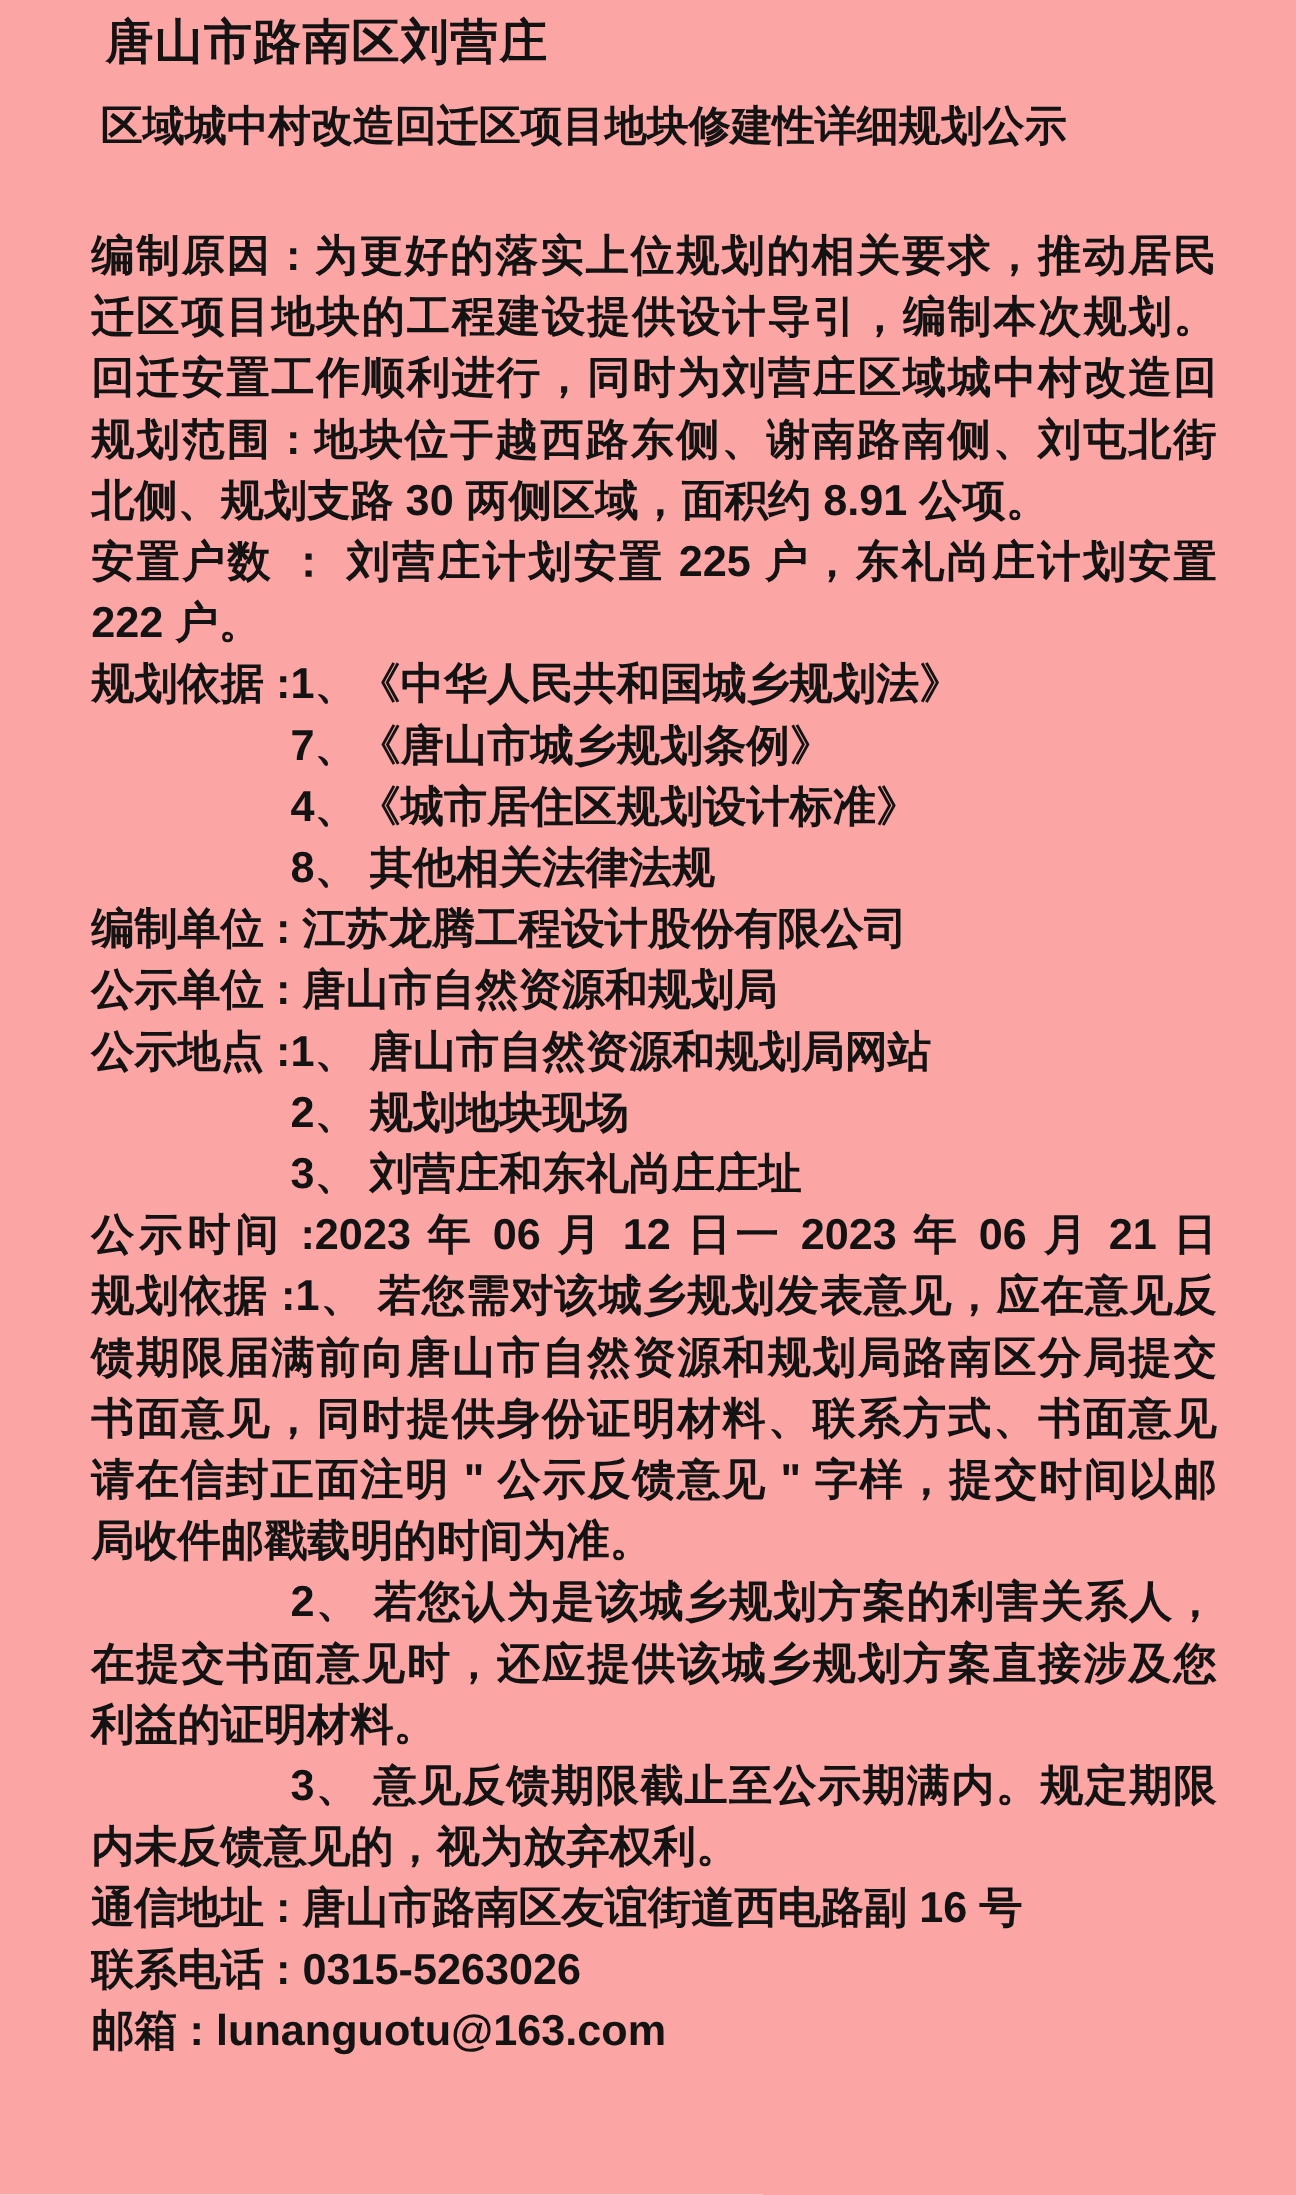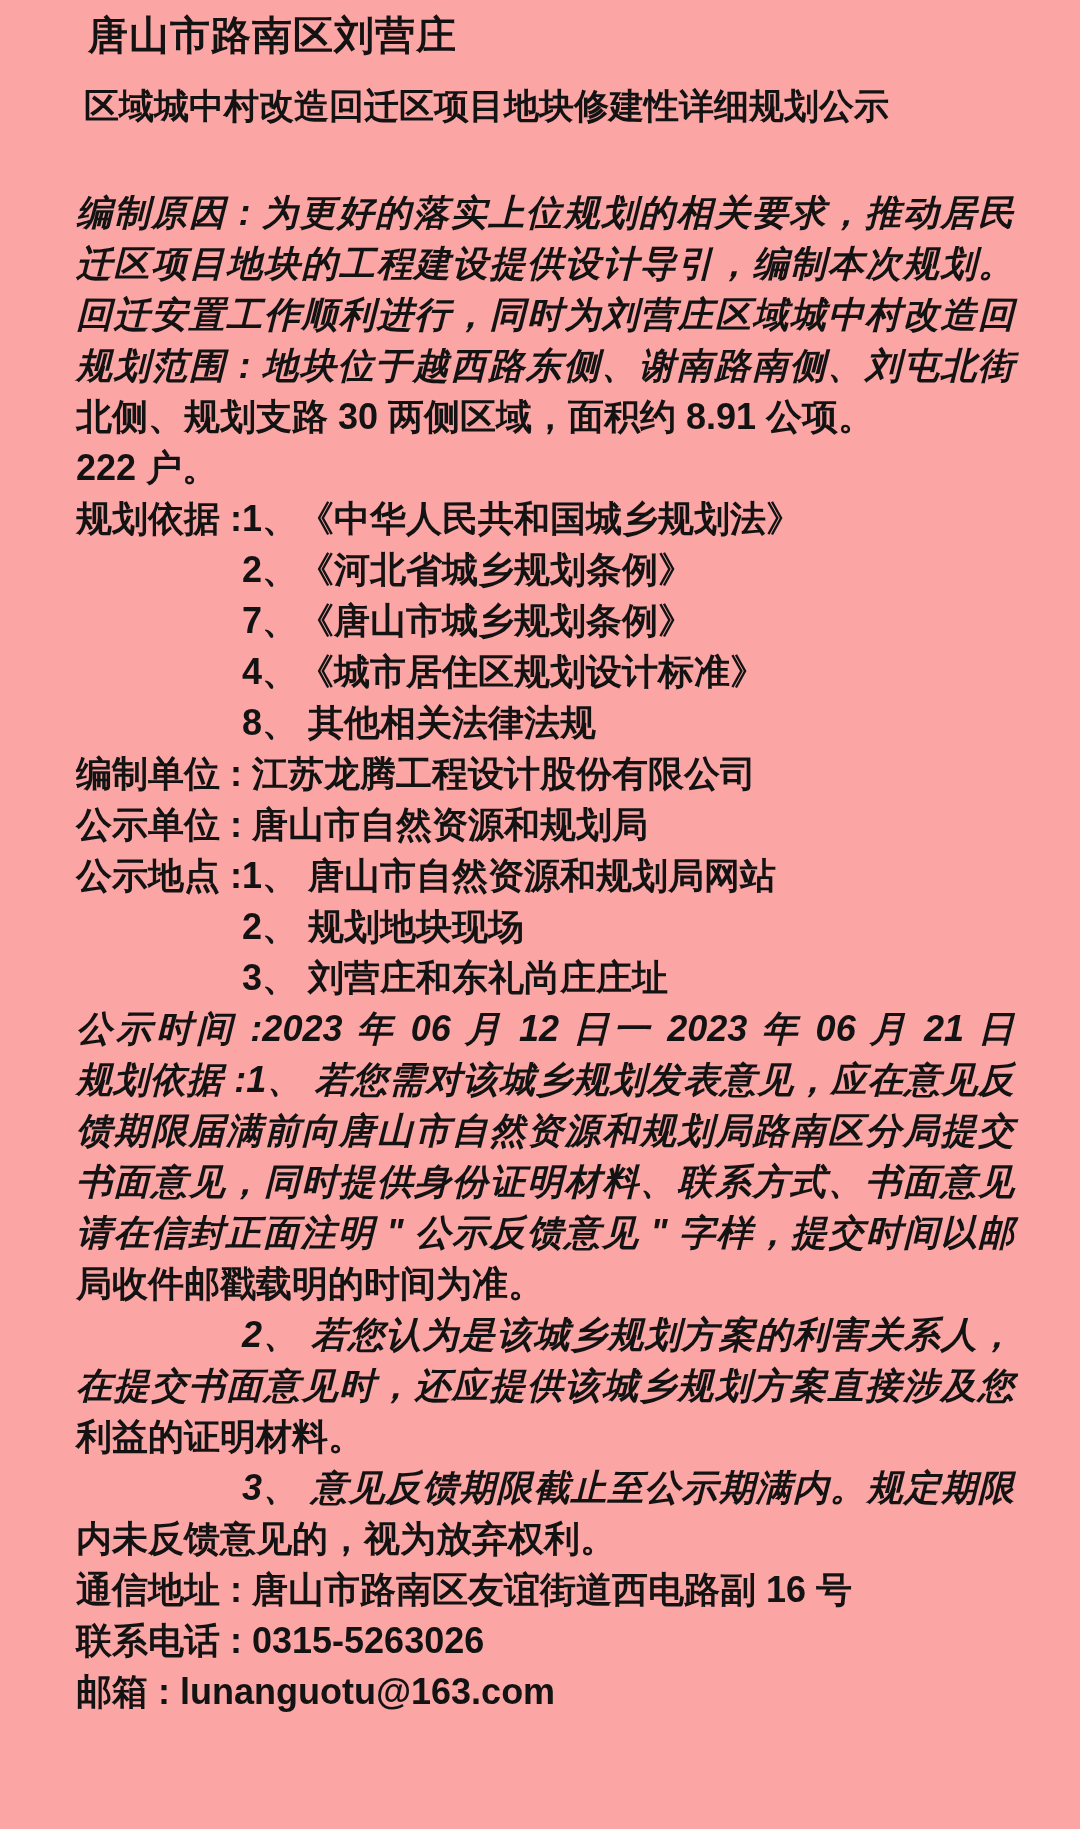--- a/index.html
+++ b/index.html
@@ -39,21 +39,20 @@
     margin: 56px 66px 0 76px; 
   }
   .ln {
     font-size: 36px;
     line-height: 51px;
   }
   
   .jst {
     text-align: justify;
     text-align-last: justify;
-    font-style: italic;
     -moz-text-align-last: justify;
   }
   
   .ind {
     padding-left: 166px;
   }
 </style>
 </head>
 <body>
 
@@ -61,23 +60,23 @@
 
   <div class="title1">唐山市路南区刘营庄</div>
   <div class="title2">区域城中村改造回迁区项目地块修建性详细规划公示</div>
 
   <div class="doc-body">
     <div class="ln jst">编制原因 : 为更好的落实上位规划的相关要求，推动居民</div>
     <div class="ln jst">迁区项目地块的工程建设提供设计导引，编制本次规划。</div>
     <div class="ln jst">回迁安置工作顺利进行，同时为刘营庄区域城中村改造回</div>
     <div class="ln jst">规划范围 : 地块位于越西路东侧、谢南路南侧、刘屯北街</div>
     <div class="ln">北侧、规划支路 30 两侧区域，面积约 8.91 公项。</div>
+    <div class="ln jst">安置户数 ： 刘营庄计划安置 225 户，东礼尚庄计划安置</div>
     <div class="ln">222 户。</div>
     <div class="ln">规划依据 :1、《中华人民共和国城乡规划法》</div>
-    <div class="ln ind">2、《河北省城乡规划条例》</div>
     <div class="ln ind">7、《唐山市城乡规划条例》</div>
     <div class="ln ind">4、《城市居住区规划设计标准》</div>
     <div class="ln ind">8、 其他相关法律法规</div>
     <div class="ln">编制单位 : 江苏龙腾工程设计股份有限公司</div>
     <div class="ln">公示单位 : 唐山市自然资源和规划局</div>
     <div class="ln">公示地点 :1、 唐山市自然资源和规划局网站</div>
     <div class="ln ind">2、 规划地块现场</div>
     <div class="ln ind">3、 刘营庄和东礼尚庄庄址</div>
     <div class="ln jst">公示时间 :2023 年 06 月 12 日一 2023 年 06 月 21 日</div>
     <div class="ln jst">规划依据 :1、 若您需对该城乡规划发表意见，应在意见反</div>

